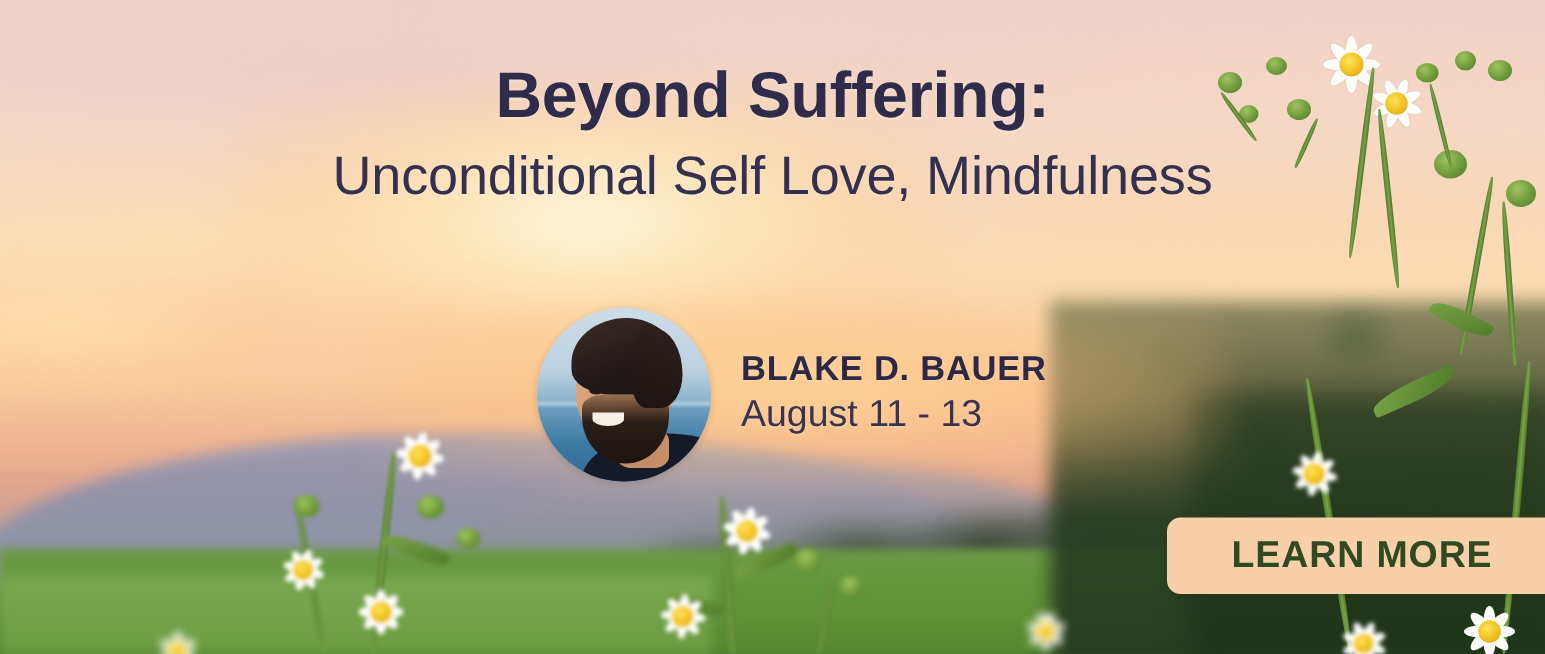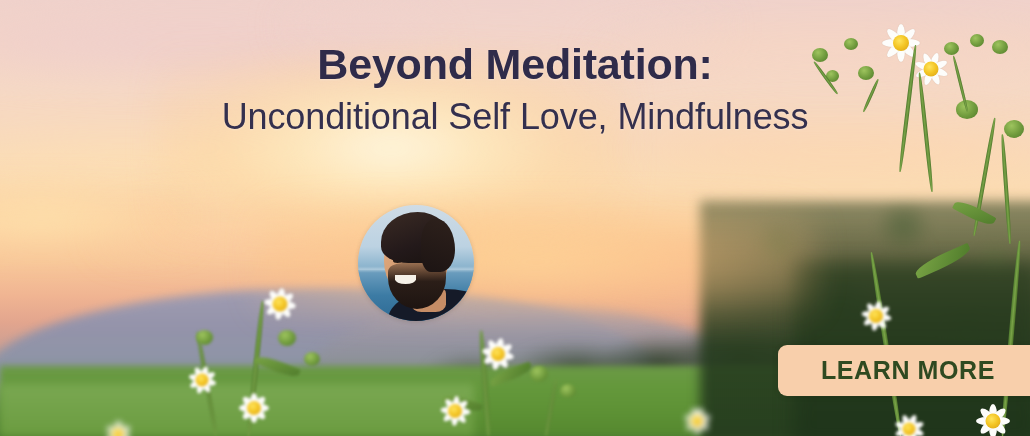--- a/index.html
+++ b/index.html
@@ -568,38 +568,42 @@
         <div class="petal" style="--pw:7px; --ph:13px; transform:rotate(240deg);"></div>
         <div class="petal" style="--pw:7px; --ph:13px; transform:rotate(300deg);"></div>
         <div class="core" style="--cw:12px;"></div>
       </div>
     </div>
   </div>
 
   <div class="content">
 
     <div class="headline-wrap">
-      <div class="title">Beyond Meditation:</div>
+      <div class="title">Beyond Suffering:</div>
       <div class="subtitle">
         <span class="subtitle-line">Unconditional Self Love, Mindfulness</span>
       </div>
     </div>
 
     <div class="presenter">
       <div class="avatar">
         <div class="av-sea"></div>
         <div class="av-horizon"></div>
         <div class="av-shoulder"></div>
         <div class="av-neck"></div>
         <div class="av-head"></div>
         <div class="av-brow"></div>
         <div class="av-eye"></div>
         <div class="av-beard"></div>
         <div class="av-smile"></div>
         <div class="av-hair"></div>
         <div class="av-hair2"></div>
       </div>
+      <div class="presenter-text">
+        <div class="presenter-name">BLAKE D. BAUER</div>
+        <div class="presenter-date">August 11 - 13</div>
+      </div>
     </div>
 
     <button class="cta">LEARN MORE</button>
   </div>
 
 </div>
 
 </body></html>

